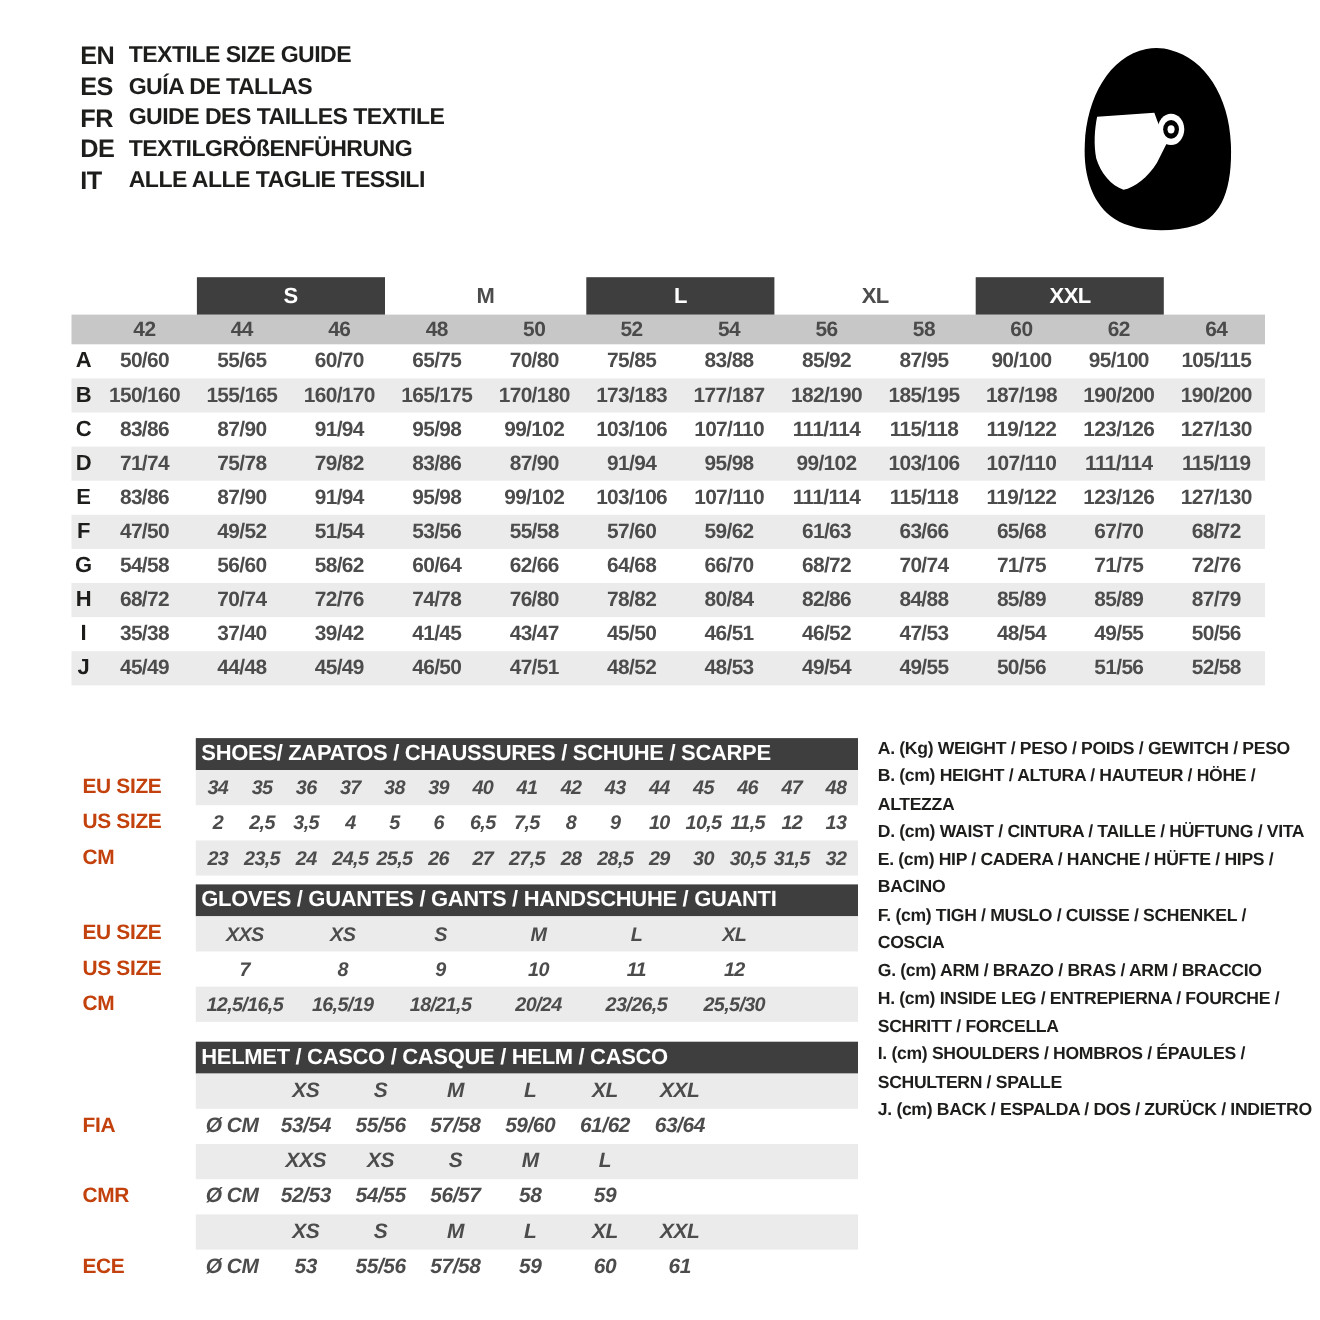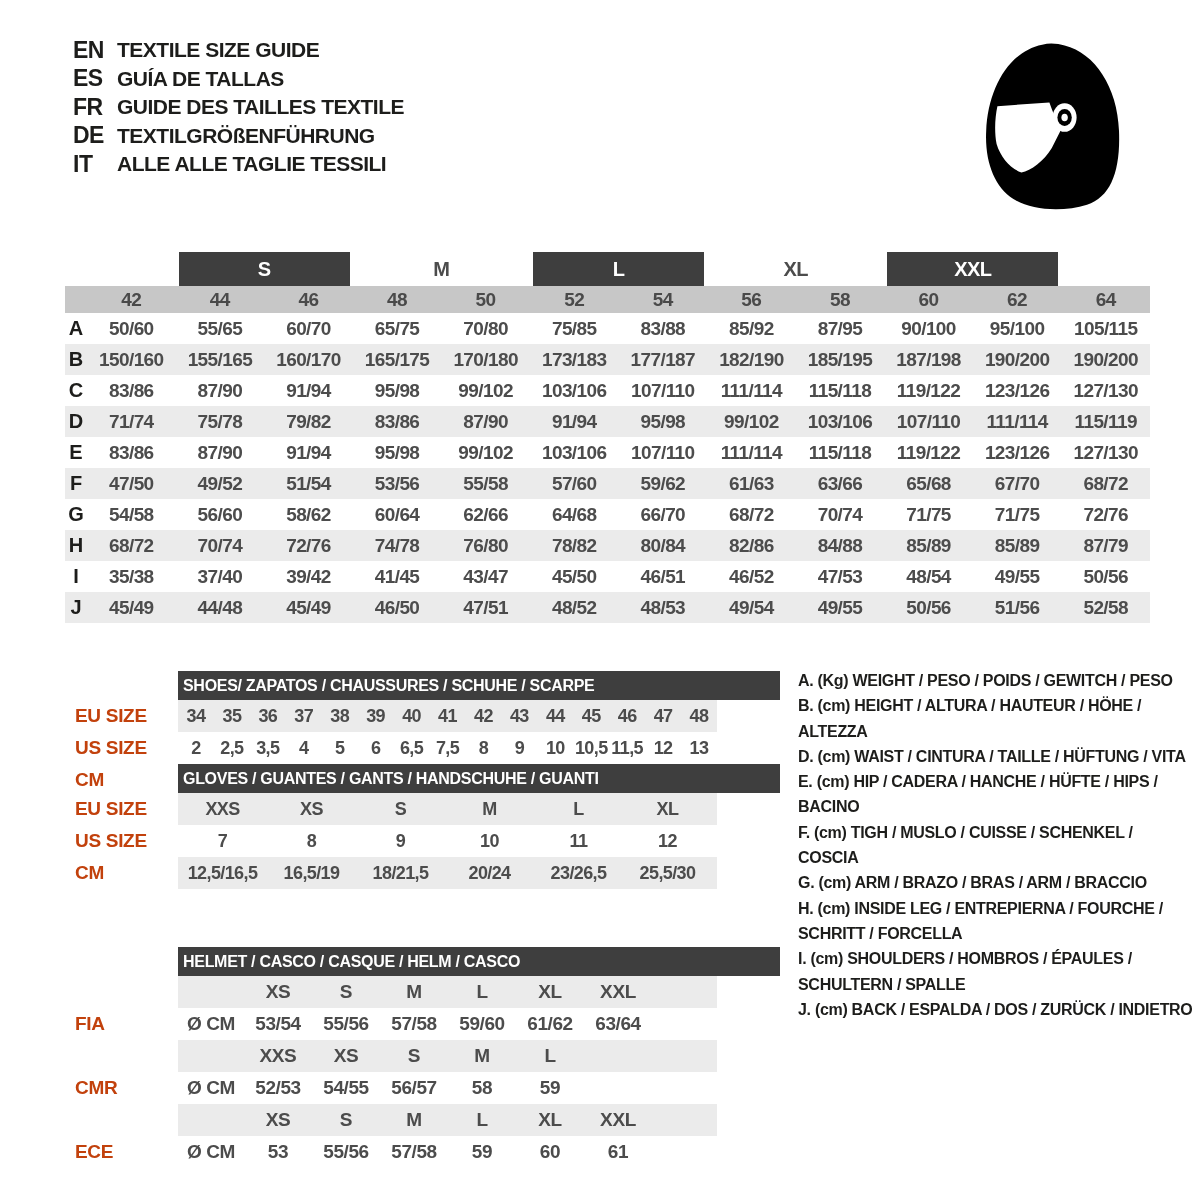--- a/index.html
+++ b/index.html
@@ -32,29 +32,29 @@
   .num-cell{text-align:center;font-size:19px;color:#4a4a4a;letter-spacing:-0.5px;}
   .rows .trow{height:31px;align-items:center;}
   .rows .trow:nth-of-type(even){background:#ebebeb;}
   .tlabel{text-align:center;font-size:20px;color:#1d1d1b;}
   .tvals{display:contents;}
   .tcell{text-align:center;font-size:19px;color:#4c4c4c;letter-spacing:-0.6px;white-space:nowrap;}
 
   
   .sub{position:absolute;left:65px;width:715px;}
   .shoes{top:671px;}
-  .gloves{top:764px;}
+  .gloves{top:804px;}
   .helm{top:947px;}
   .sub-head{margin-left:113px;width:602px;height:29px;background:#3e3e3e;color:#fff;
             display:flex;align-items:center;box-sizing:border-box;padding-left:5px;
-            font-size:16px;letter-spacing:-0.3px;white-space:nowrap;}
+            font-size:20px;letter-spacing:-0.3px;white-space:nowrap;}
   .srow{display:flex;height:32px;align-items:stretch;}
   .slabel{width:113px;box-sizing:border-box;padding-left:10px;display:flex;align-items:center;
           font-size:19px;color:#c2410c;letter-spacing:-0.3px;}
-  .strip{width:539px;display:grid;align-items:center;}
+  .strip{width:602px;display:grid;align-items:center;font-style:italic;}
   .shoes .srow:nth-of-type(odd) .strip,
   .gloves .srow:nth-of-type(odd) .strip{background:#ebebeb;}
   .shoes-grid{grid-template-columns:repeat(15,1fr);}
   .gloves-grid{grid-template-columns:repeat(6,89px) 1fr;}
   .helm-grid{grid-template-columns:66px repeat(6,68px) 1fr;}
   .scell{text-align:center;font-size:18px;color:#4c4c4c;letter-spacing:-0.6px;white-space:nowrap;}
   .strip.gray{background:#ebebeb;}
   .hcell{text-align:center;font-size:19px;color:#4c4c4c;letter-spacing:-0.4px;white-space:nowrap;}
   .hcell.unit{color:#4c4c4c;}
 

